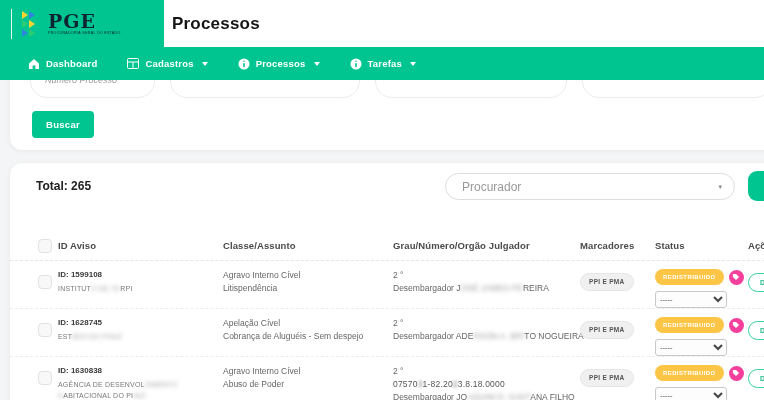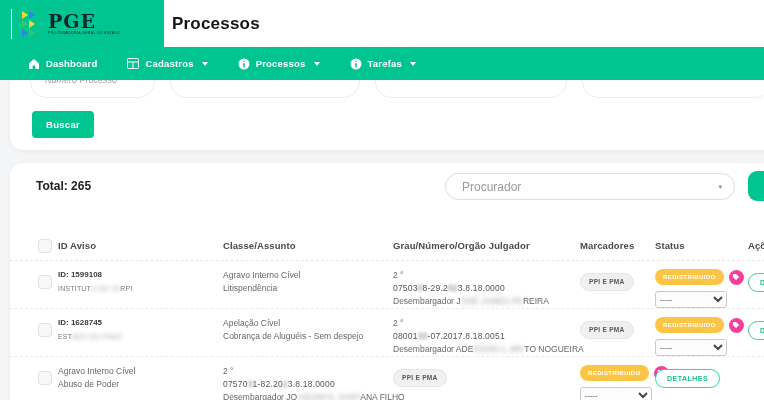--- a/index.html
+++ b/index.html
@@ -162,21 +162,20 @@
         <div class="cell">
           <div class="idline"><span>ID:</span> <span>1599108</span></div>
           <div class="party"><span>INSTITUT</span><span class="blur">O DE TE</span><span>RPI</span></div>
         </div>
         <div class="cell">
           <div>Agravo Interno Cível</div>
           <div>Litispendência</div>
         </div>
         <div class="cell">
           <div>2 °</div>
-          <div class="num"><span>07503</span><span class="blur-n">0</span><span>8-29.2</span><span class="blur-n">02</span><span>3.8.18.0000</span></div>
           <div class="judge"><span>Desembargador J</span><span class="blur">OSÉ JAMES PE</span><span>REIRA</span></div>
         </div>
         <div class="cell">
           <span class="marcador">PPI E PMA</span>
         </div>
         <div class="cell">
           <div class="status-line">
             <span class="badge">REDISTRIBUIDO</span>
             <span class="pinkdot">
               <svg width="8" height="8" viewBox="0 0 9 9">
@@ -196,21 +195,20 @@
         <div class="cell">
           <div class="idline"><span>ID:</span> <span>1628745</span></div>
           <div class="party"><span>EST</span><span class="blur">ADO DO PIAUÍ</span><span></span></div>
         </div>
         <div class="cell">
           <div>Apelação Cível</div>
           <div>Cobrança de Aluguéis - Sem despejo</div>
         </div>
         <div class="cell">
           <div>2 °</div>
-          <div class="num"><span>08001</span><span class="blur-n">33</span><span>-07.2017.8.18.0051</span><span class="blur-n"></span><span></span></div>
           <div class="judge"><span>Desembargador ADE</span><span class="blur">RSON A. BRI</span><span>TO NOGUEIRA</span></div>
         </div>
         <div class="cell">
           <span class="marcador">PPI E PMA</span>
         </div>
         <div class="cell">
           <div class="status-line">
             <span class="badge">REDISTRIBUIDO</span>
             <span class="pinkdot">
               <svg width="8" height="8" viewBox="0 0 9 9">
@@ -221,20 +219,24 @@
           <select class="status-sel"><option>-----</option></select>
         </div>
         <div class="cell">
           <button class="det">DETALHES</button>
         </div>
       </div>
 
       <div class="tgrid trow">
         <span class="cb"></span>
         <div class="cell">
+          <div class="idline"><span>ID:</span> <span>1630838</span></div>
+          <div class="party"><span>AGÊNCIA DE DESENVOL</span><span class="blur">VIMENTO H</span><span>ABITACIONAL DO PI</span><span class="blur">AUÍ</span></div>
+        </div>
+        <div class="cell">
           <div>Agravo Interno Cível</div>
           <div>Abuso de Poder</div>
         </div>
         <div class="cell">
           <div>2 °</div>
           <div class="num"><span>07570</span><span class="blur-n">3</span><span>1-82.20</span><span class="blur-n">2</span><span>3.8.18.0000</span></div>
           <div class="judge"><span>Desembargador JO</span><span class="blur">AQUIM D. SANT</span><span>ANA FILHO</span></div>
         </div>
         <div class="cell">
           <span class="marcador">PPI E PMA</span>

